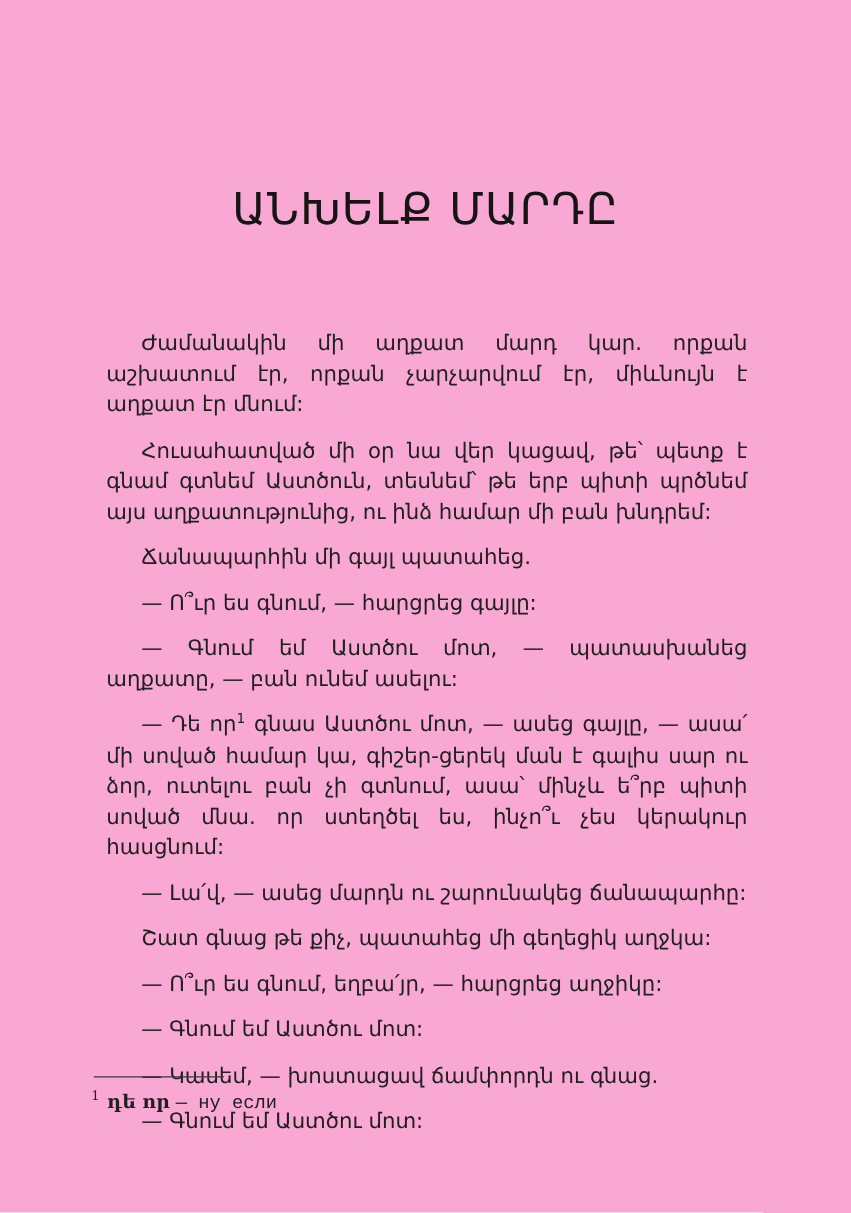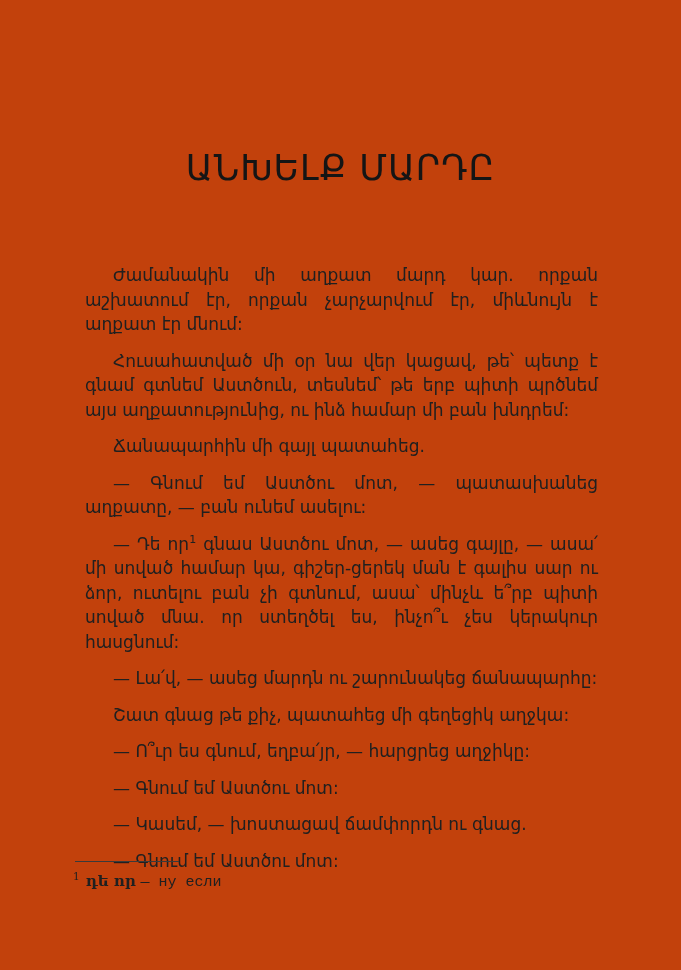--- a/index.html
+++ b/index.html
@@ -4,21 +4,21 @@
 <style>
   html, body {
     margin: 0;
     padding: 0;
     background: #ffffff;
   }
   .page {
     position: relative;
     width: 681px;
     height: 970px;
-    background: #c2410c;
+    background: #f9a8d4;
     overflow: hidden;
     font-family: "DejaVu Sans", "Liberation Sans", sans-serif;
     color: #1c1c1c;
   }
   .title {
     position: absolute;
     top: 148px;
     left: 0;
     width: 681px;
     text-align: center;
@@ -84,20 +84,21 @@
 <body>
 
 <div class="page">
 
   <div class="title">ԱՆԽԵԼՔ ՄԱՐԴԸ</div>
 
   <div class="body-text">
     <p>Ժամանակին մի աղքատ մարդ կար. որքան աշխատում էր, որքան չարչարվում էր, միևնույն է աղքատ էր մնում:</p>
     <p>Հուսահատված մի օր նա վեր կացավ, թե՝ պետք է գնամ գտնեմ Աստծուն, տեսնեմ՝ թե երբ պիտի պրծնեմ այս աղքատությունից, ու ինձ համար մի բան խնդրեմ:</p>
     <p>Ճանապարհին մի գայլ պատահեց.</p>
+    <p>— Ո՞ւր ես գնում, — հարցրեց գայլը:</p>
     <p>— Գնում եմ Աստծու մոտ, — պատասխանեց աղքատը, — բան ունեմ ասելու:</p>
     <p><span>— Դե որ</span><sup>1</sup><span> գնաս Աստծու մոտ, — ասեց գայլը, — ասա՛ մի սոված համար կա, գիշեր-ցերեկ ման է գալիս սար ու ձոր, ուտելու բան չի գտնում, ասա՝ մինչև ե՞րբ պիտի սոված մնա. որ ստեղծել ես, ինչո՞ւ չես կերակուր հասցնում:</span></p>
     <p>— Լա՛վ, — ասեց մարդն ու շարունակեց ճանապարհը:</p>
     <p>Շատ գնաց թե քիչ, պատահեց մի գեղեցիկ աղջկա:</p>
     <p>— Ո՞ւր ես գնում, եղբա՛յր, — հարցրեց աղջիկը:</p>
     <p>— Գնում եմ Աստծու մոտ:</p>
     <p>— Կասեմ, — խոստացավ ճամփորդն ու գնաց.</p>
     <p>— Գնում եմ Աստծու մոտ:</p>
   </div>
 

